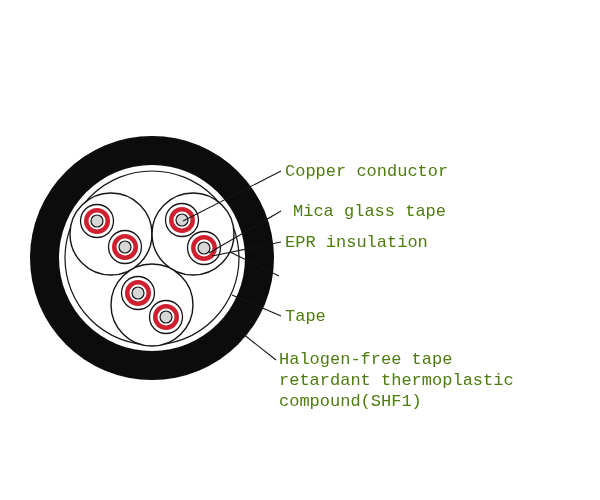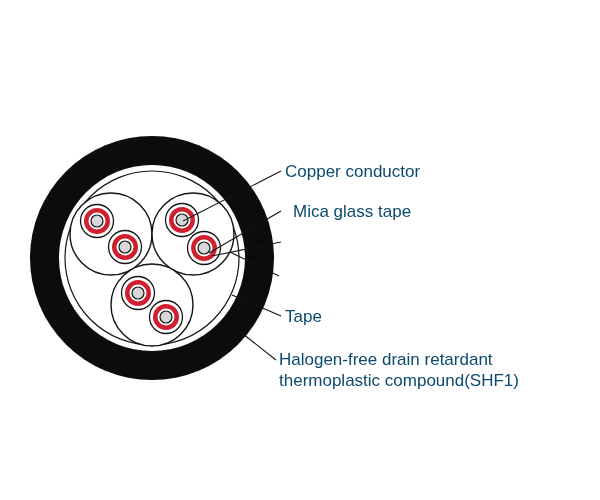--- a/index.html
+++ b/index.html
@@ -2,22 +2,22 @@
 <html style="--sheath: #0c0c0c; --insulation-red: #cf2030; --conductor-fill: #d7d7d7; --background: #ffffff; --line: #151515;"><head>
 <meta charset="utf-8">
 <style>
   html, body { margin:0; padding:0; background:#ffffff; }
   .stage {
     position:relative; width:600px; height:500px; background:#ffffff;
     font-family:"Liberation Sans", sans-serif; overflow:hidden;
   }
   .diagram-svg { position:absolute; left:0; top:0; }
   .label {
-    position:absolute; font-size:17px; color:#0c4a6e;
-    line-height:1.24; white-space:nowrap;
+    position:absolute; font-size:17px; color:#4d7c0f;
+    line-height:1.24; white-space:nowrap;font-family:Liberation Mono, monospace;
   }
   .label.wrap { white-space:normal; }
   .sheath       { fill:var(--sheath,#0c0c0c); }
   .liner        { fill:var(--background,#ffffff); }
   .tape-ring    { fill:none; stroke:var(--line,#151515); stroke-width:1.2; }
   .pair-circle  { fill:var(--background,#ffffff); stroke:var(--line,#151515); stroke-width:1.4; }
   .cond-outer   { fill:var(--background,#ffffff); stroke:var(--line,#151515); stroke-width:1.3; }
   .cond-epr     { fill:var(--insulation-red,#cf2030); }
   .cond-mica    { fill:var(--background,#ffffff); }
   .cond-copper  { fill:var(--conductor-fill,#d7d7d7); stroke:var(--line,#151515); stroke-width:1.2; }
@@ -87,16 +87,17 @@
     <line x1="183" y1="221" x2="281" y2="171" class="leader"></line>
     <line x1="209" y1="253" x2="281" y2="211" class="leader"></line>
     <line x1="212" y1="256" x2="281" y2="242" class="leader"></line>
     <line x1="230" y1="252" x2="279" y2="276" class="leader"></line>
     <line x1="232" y1="295" x2="281" y2="316" class="leader"></line>
     <line x1="238" y1="330" x2="276" y2="360" class="leader"></line>
   </svg>
 
   <div class="label" style="left:285px; top:161px;">Copper conductor</div>
   <div class="label" style="left:285px; top:201px;margin-left:8px;">Mica glass tape</div>
+  <div class="label" style="left:285px; top:232px;">EPR insulation</div>
   <div class="label" style="left:285px; top:306px;">Tape</div>
-  <div class="label wrap" style="left:279px; top:349px; width:272px;">Halogen-free drain retardant thermoplastic compound(SHF1)</div>
+  <div class="label wrap" style="left:279px; top:349px; width:272px;">Halogen-free tape retardant thermoplastic compound(SHF1)</div>
 
 </div>
 
 </body></html>

